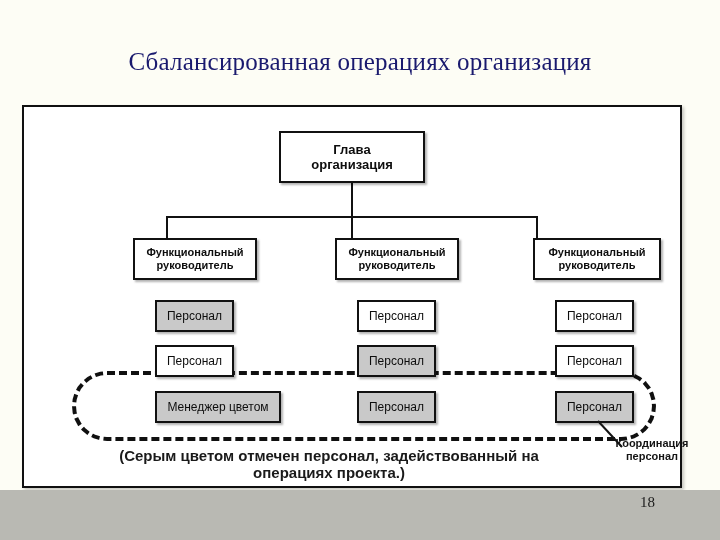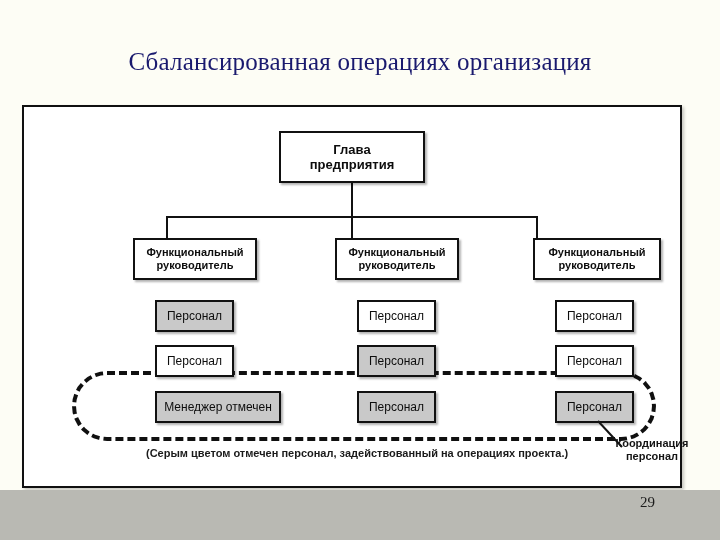--- a/index.html
+++ b/index.html
@@ -132,24 +132,24 @@
     z-index: 2;
     background: transparent;
   }
 
   
   #gray-note {
     position: absolute;
     left: 90px;
     top: 340px;
     width: 430px;
-    font-size: 11px;
+    text-align: center;
+    font-size: 15px;
     font-weight: bold;
     color: #1a1a1a;
-    margin-left: 32px;
   }
   #coord-label {
     position: absolute;
     left: 580px;
     top: 330px;
     width: 96px;
     text-align: center;
     font-size: 11px;
     font-weight: bold;
     color: #141414;
@@ -167,21 +167,21 @@
 </head>
 <body>
 
 <div id="slide-title">Сбалансированная операциях организация</div>
 
 <div id="diagram-frame">
   <div id="diagram-canvas">
 
     <div class="node node-head" style="left:255px; top:24px;">
       <span>Глава</span>
-      <span>предприятия</span>
+      <span>организация</span>
     </div>
 
     <div class="line-v" style="left:327px; top:76px; height:34px;"></div>
 
     <div class="line-h" style="left:142px; top:109px; width:372px;"></div>
 
     <div class="line-v" style="left:142px; top:109px; height:22px;"></div>
     <div class="line-v" style="left:327px; top:109px; height:22px;"></div>
     <div class="line-v" style="left:512px; top:109px; height:22px;"></div>
 
@@ -190,21 +190,21 @@
       <span>руководитель</span>
     </div>
 
     <div class="line-thin-v" style="left:109px; top:173px; height:128px;"></div>
     <div class="line-thin-h" style="left:109px; top:209px; width:22px;"></div>
     <div class="line-thin-h" style="left:109px; top:254px; width:22px;"></div>
     <div class="line-thin-h" style="left:109px; top:300px; width:22px;"></div>
 
     <div class="node node-staff gray" style="left:131px; top:193px;">Персонал</div>
     <div class="node node-staff" style="left:131px; top:238px;">Персонал</div>
-    <div class="node node-staff pm gray" style="left:131px; top:284px;">Менеджер отмечен</div>
+    <div class="node node-staff pm gray" style="left:131px; top:284px;">Менеджер цветом</div>
 
     <div class="node node-mgr" style="left:283px; top:131px;">
       <span>Функциональный</span>
       <span>руководитель</span>
     </div>
     <div class="line-thin-v" style="left:311px; top:173px; height:128px;"></div>
     <div class="line-thin-h" style="left:311px; top:209px; width:22px;"></div>
     <div class="line-thin-h" style="left:311px; top:254px; width:22px;"></div>
     <div class="line-thin-h" style="left:311px; top:300px; width:22px;"></div>
 
@@ -235,13 +235,13 @@
 
     <div id="coord-label">
       <div>Координация</div>
       <div>персонал</div>
     </div>
 
   </div>
 </div>
 
 <div id="footer-strip"></div>
-<div id="page-number">29</div>
+<div id="page-number">18</div>
 
 </body></html>

